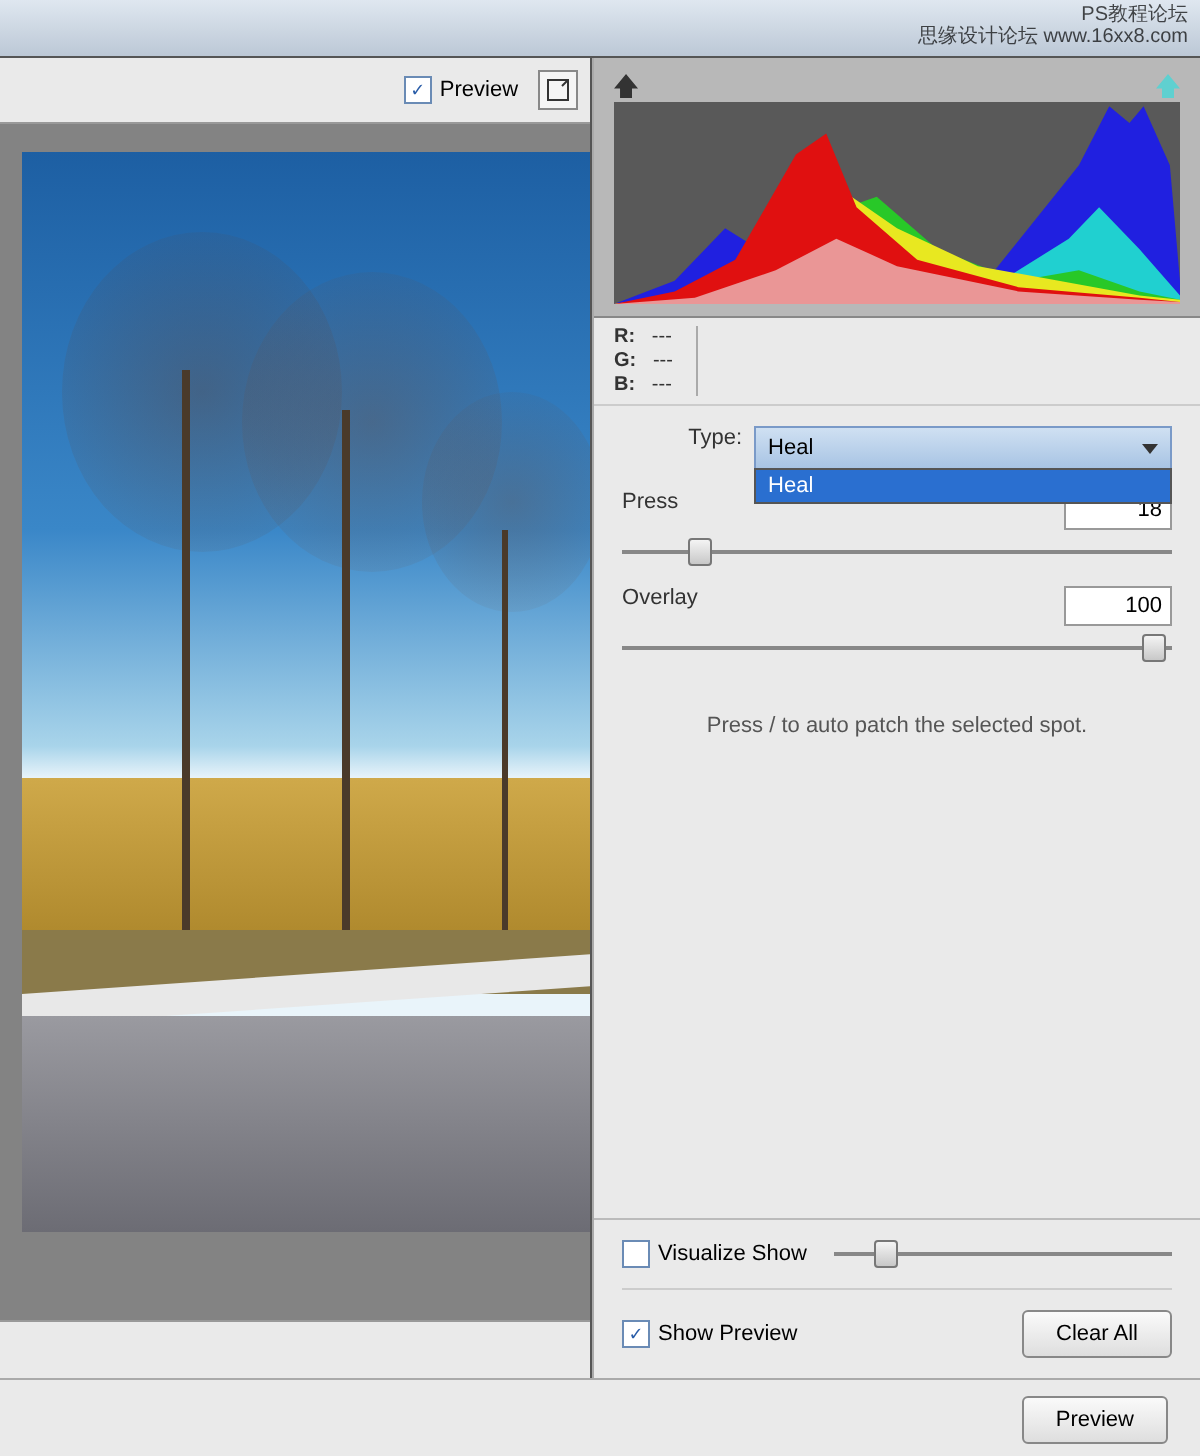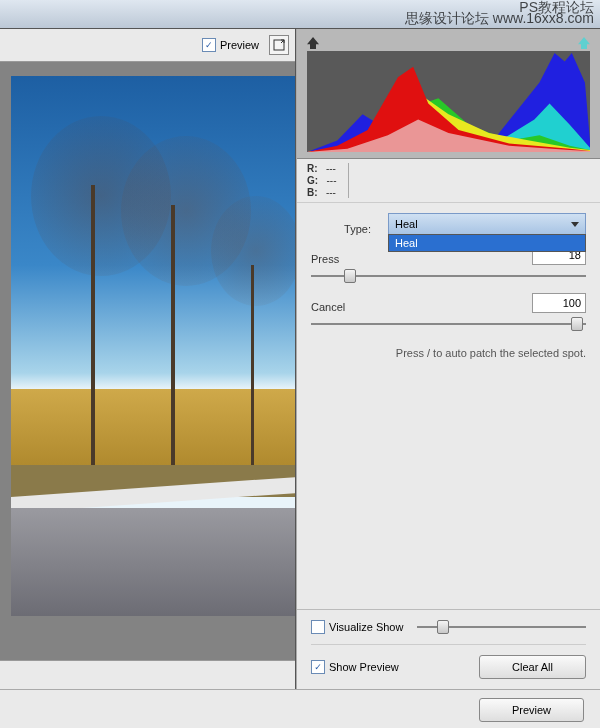--- a/index.html
+++ b/index.html
@@ -36,39 +36,39 @@
 .cg{fill:#28c828}
 .cb{fill:#2020e0}
 .cy{fill:#e8e820}
 .ccy{fill:#20d0d0}
 .cw{fill:#f0f0f0}
 .rgbbox{display:flex;padding:4px 10px;gap:10px;border-bottom:1px solid #ccc;background:#eaeaea}
 .rgblabels{display:flex;flex-direction:column;gap:1px;font-size:10px;color:#333;border-right:1px solid #aaa;padding-right:12px}
 .rgblabels span{white-space:pre}
 .paneltitle{height:22px;border:1px solid #b0b0b0;border-left:none;border-right:none;background:linear-gradient(#eaeaea,#d8d8d8);display:flex;align-items:center;justify-content:center;font-size:11px}
 .controls{padding:10px 14px;flex:1;display:flex;flex-direction:column;gap:10px}
-.row{display:flex;align-items:flex-end;gap:17px}
+.row{display:flex;align-items:flex-start;gap:6px}
 .lbl{width:60px;text-align:right;color:#333}
 .dropdown{position:relative;flex:1}
 .ddhead{height:20px;border:1px solid #7a9ac8;background:linear-gradient(#cfe0f2,#a8c4e4);display:flex;align-items:center;justify-content:space-between;padding:0 6px;font-size:11px}
 .ddarrow{width:0;height:0;border-left:4px solid transparent;border-right:4px solid transparent;border-top:5px solid #333}
 .ddlist{position:absolute;left:0;right:0;top:21px;border:1px solid #555;background:#fff;z-index:5}
 .ddopt{height:16px;padding:0 6px;display:flex;align-items:center}
 .ddsel{background:#2a6fd0;color:#fff}
 .numbox{width:44px;height:18px;border:1px solid #999;background:#fff;text-align:right;padding:0 4px;font-size:11px;display:flex;align-items:center;justify-content:flex-end}
 .slider{position:relative;height:14px;flex:1}
 .track{position:absolute;left:0;right:0;top:6px;height:2px;background:#888}
 .thumb{position:absolute;top:0;width:10px;height:12px;background:linear-gradient(#f4f4f4,#c8c8c8);border:1px solid #777;border-radius:2px}
-.hint{text-align:right;color:#555;font-size:11px;margin-top:6px}
+.hint{text-align:center;color:#555;font-size:11px;margin-top:16px}
 .bottomopts{border-top:1px solid #bbb;padding:10px 14px;display:flex;flex-direction:column;gap:10px}
 .bottomrow{display:flex;align-items:center;gap:8px}
-.btn{height:22px;padding:0 32px;border:1px solid #888;background:linear-gradient(#fafafa,#dedede);border-radius:3px;font-size:11px;display:inline-flex;align-items:center;justify-content:center}
+.btn{height:22px;padding:0 16px;border:1px solid #888;background:linear-gradient(#fafafa,#dedede);border-radius:3px;font-size:11px;display:inline-flex;align-items:center;justify-content:center}
 .footer{height:40px;background:#eaeaea;border-top:1px solid #aaa;display:flex;align-items:center;justify-content:flex-end;gap:10px;padding:0 16px}
 .okbtn{border:1px solid #4a8ad0;box-shadow:0 0 0 1px #a8c8ea inset}
-.watermark{position:absolute;right:6px;top:2px;font-size:14px;color:rgba(0,0,0,0.7);text-align:right;line-height:11px;z-index:20}
+.watermark{position:absolute;right:6px;top:2px;font-size:10px;color:rgba(0,0,0,0.7);text-align:right;line-height:11px;z-index:20}
 .ghostslider .thumb{left:20px}
 </style>
 </head>
 <body>
 
 <div class="titlebar">
   <div class="watermark">
     <div>PS教程论坛</div>
     <div>思缘设计论坛  www.16xx8.com</div>
   </div>
@@ -149,21 +149,21 @@
         <span class="numbox">18</span>
       </div>
       <div class="row" style="margin-top:-6px">
         <div class="slider">
           <div class="track"></div>
             <div class="thumb" id="size-thumb" style="left: 12%;"></div>
         </div>
       </div>
 
       <div class="row">
-        <span class="lbl" style="width:50px;text-align:left">Cancel</span>
+        <span class="lbl" style="width:50px;text-align:left">Overlay</span>
         <div style="flex:1"></div>
         <span class="numbox">100</span>
       </div>
       <div class="row" style="margin-top:-6px">
         <div class="slider">
           <div class="track"></div>
             <div class="thumb" id="opacity-thumb" style="left: calc(98% - 10px);"></div>
         </div>
       </div>
 

